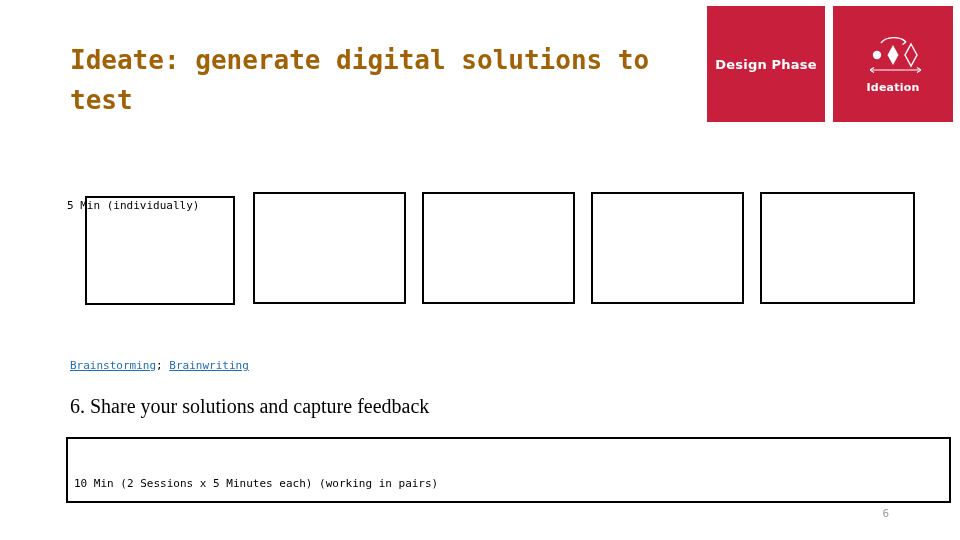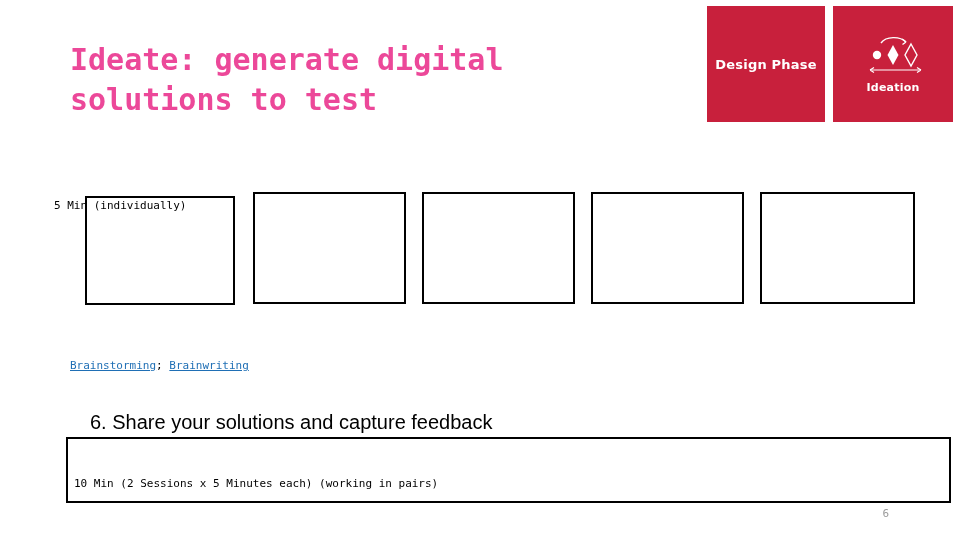--- a/index.html
+++ b/index.html
@@ -20,24 +20,24 @@
     height: 540px;
   }
 
   
   .title {
     position: absolute;
     left: 70px;
     top: 40px;
     width: 600px;
     font-family: "DejaVu Sans Mono", "Liberation Mono", monospace;
-    font-size: 30px;
+    font-size: 26px;
     line-height: 40px;
     font-weight: bold;
-    color: #ec4899;
+    color: #a16207;
     letter-spacing: 0px;
     white-space: pre-wrap;
   }
 
   
   .badge {
     position: absolute;
     top: 6px;
     height: 116px;
     background: #c8203c;
@@ -108,21 +108,21 @@
     background: #ffffff;
   }
   .ibox-1 { left: 85px;  top: 196px; width: 150px; height: 109px; }
   .ibox-2 { left: 253px; top: 192px; width: 153px; height: 112px; }
   .ibox-3 { left: 422px; top: 192px; width: 153px; height: 112px; }
   .ibox-4 { left: 591px; top: 192px; width: 153px; height: 112px; }
   .ibox-5 { left: 760px; top: 192px; width: 155px; height: 112px; }
 
   .timing-5 {
     position: absolute;
-    left: 54px;
+    left: 67px;
     top: 199px;
     font-family: "DejaVu Sans Mono", "Liberation Mono", monospace;
     font-size: 11px;
     line-height: 14px;
     color: #000000;
     white-space: nowrap;
     z-index: 5;
     text-align: center;
   }
 
@@ -143,28 +143,27 @@
   }
   .links .sep {
     color: #000000;
     text-decoration: none;
   }
 
   
   .step6-heading {
     position: absolute;
     left: 70px;
-    top: 408px;
+    top: 392px;
     width: 800px;
-    font-family: Liberation Sans, sans-serif;
+    font-family: Liberation Serif, serif;
     font-size: 20px;
     line-height: 29px;
     color: #000000;
     white-space: nowrap;
-    margin-left: 20px;
   }
   .wide-box {
     position: absolute;
     left: 66px;
     top: 437px;
     width: 885px;
     height: 66px;
     border: 2px solid #000000;
     box-sizing: border-box;
     background: #ffffff;

